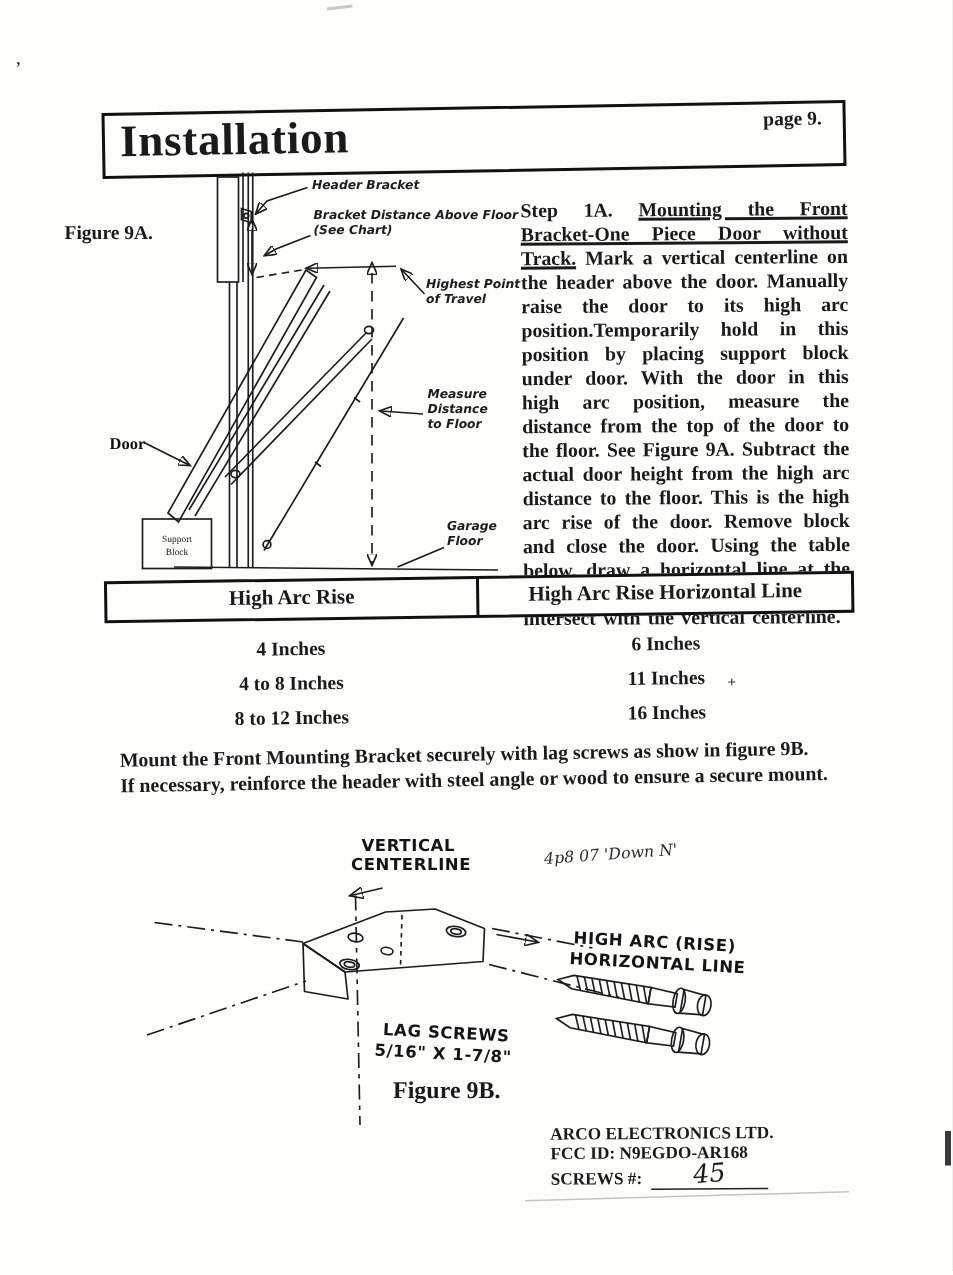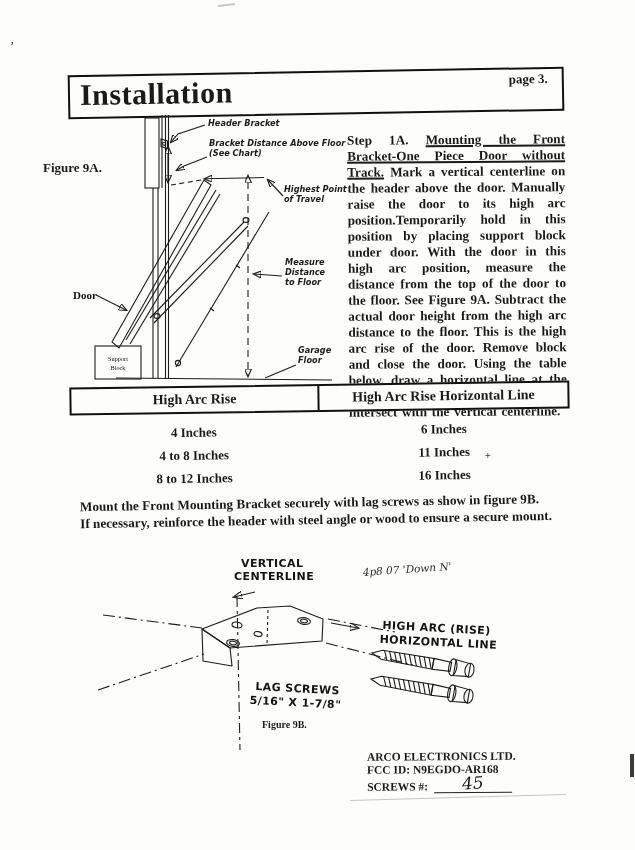--- a/index.html
+++ b/index.html
@@ -84,24 +84,24 @@
 </head>
 <body>
 
 <div id="page">
 
   <div class="stray-apos">’</div>
   <div class="stray-dash"></div>
 
   <div class="title-box">
     <div class="title-text">Installation</div>
-    <div class="page-num">page 3.</div>
+    <div class="page-num">page 9.</div>
   </div>
 
-  <div class="fig-caption" style="left:43px;top:147px;margin-top:13px;">Figure 9A.</div>
+  <div class="fig-caption" style="left:43px;top:147px;">Figure 9A.</div>
 
   <svg style="left:58px;top:110px;" width="292" height="278" viewBox="0 0 292 278">
     <defs>
       <pattern id="hatch9a" patternUnits="userSpaceOnUse" width="4.5" height="4.5" patternTransform="rotate(45)">
         <line x1="0" y1="0" x2="0" y2="4.5" stroke="#111" stroke-width="2"></line>
       </pattern>
       <marker id="ah9a" markerWidth="9" markerHeight="7" refX="7" refY="3.5" orient="auto" markerUnits="userSpaceOnUse">
         <path d="M0,0 L8,3.5 L0,7 Z" fill="#111" stroke="none"></path>
       </marker>
       <marker id="ah9aR" markerWidth="9" markerHeight="7" refX="1" refY="3.5" orient="auto-start-reverse" markerUnits="userSpaceOnUse">
@@ -280,21 +280,21 @@
       <path d="M84,-8 L99,-6.5 L99,6.5 L84,8 Z" fill="#fff"></path>
       <ellipse cx="99" cy="0" rx="4.5" ry="7" fill="#fff"></ellipse>
     </g>
 
     <g transform="rotate(3 160 140)">
       <text class="lbl9b" x="160" y="137">LAG SCREWS</text>
       <text class="lbl9b" x="155" y="151">5/16" X 1-7/8"</text>
     </g>
   </svg>
 
-  <div class="fig-caption" style="left:262px;top:719px;font-size:10px;">Figure 9B.</div>
+  <div class="fig-caption" style="left:262px;top:719px;font-size:16px;">Figure 9B.</div>
 
   <div class="footer">
     <div>ARCO ELECTRONICS LTD.</div>
     <div>FCC ID:  N9EGDO-AR168</div>
     <div class="exhibit-row">
       <span>SCREWS #:</span>
       <span class="exhibit-line"><span class="hand-45">45</span></span>
     </div>
   </div>
   <div class="faint-line"></div>

